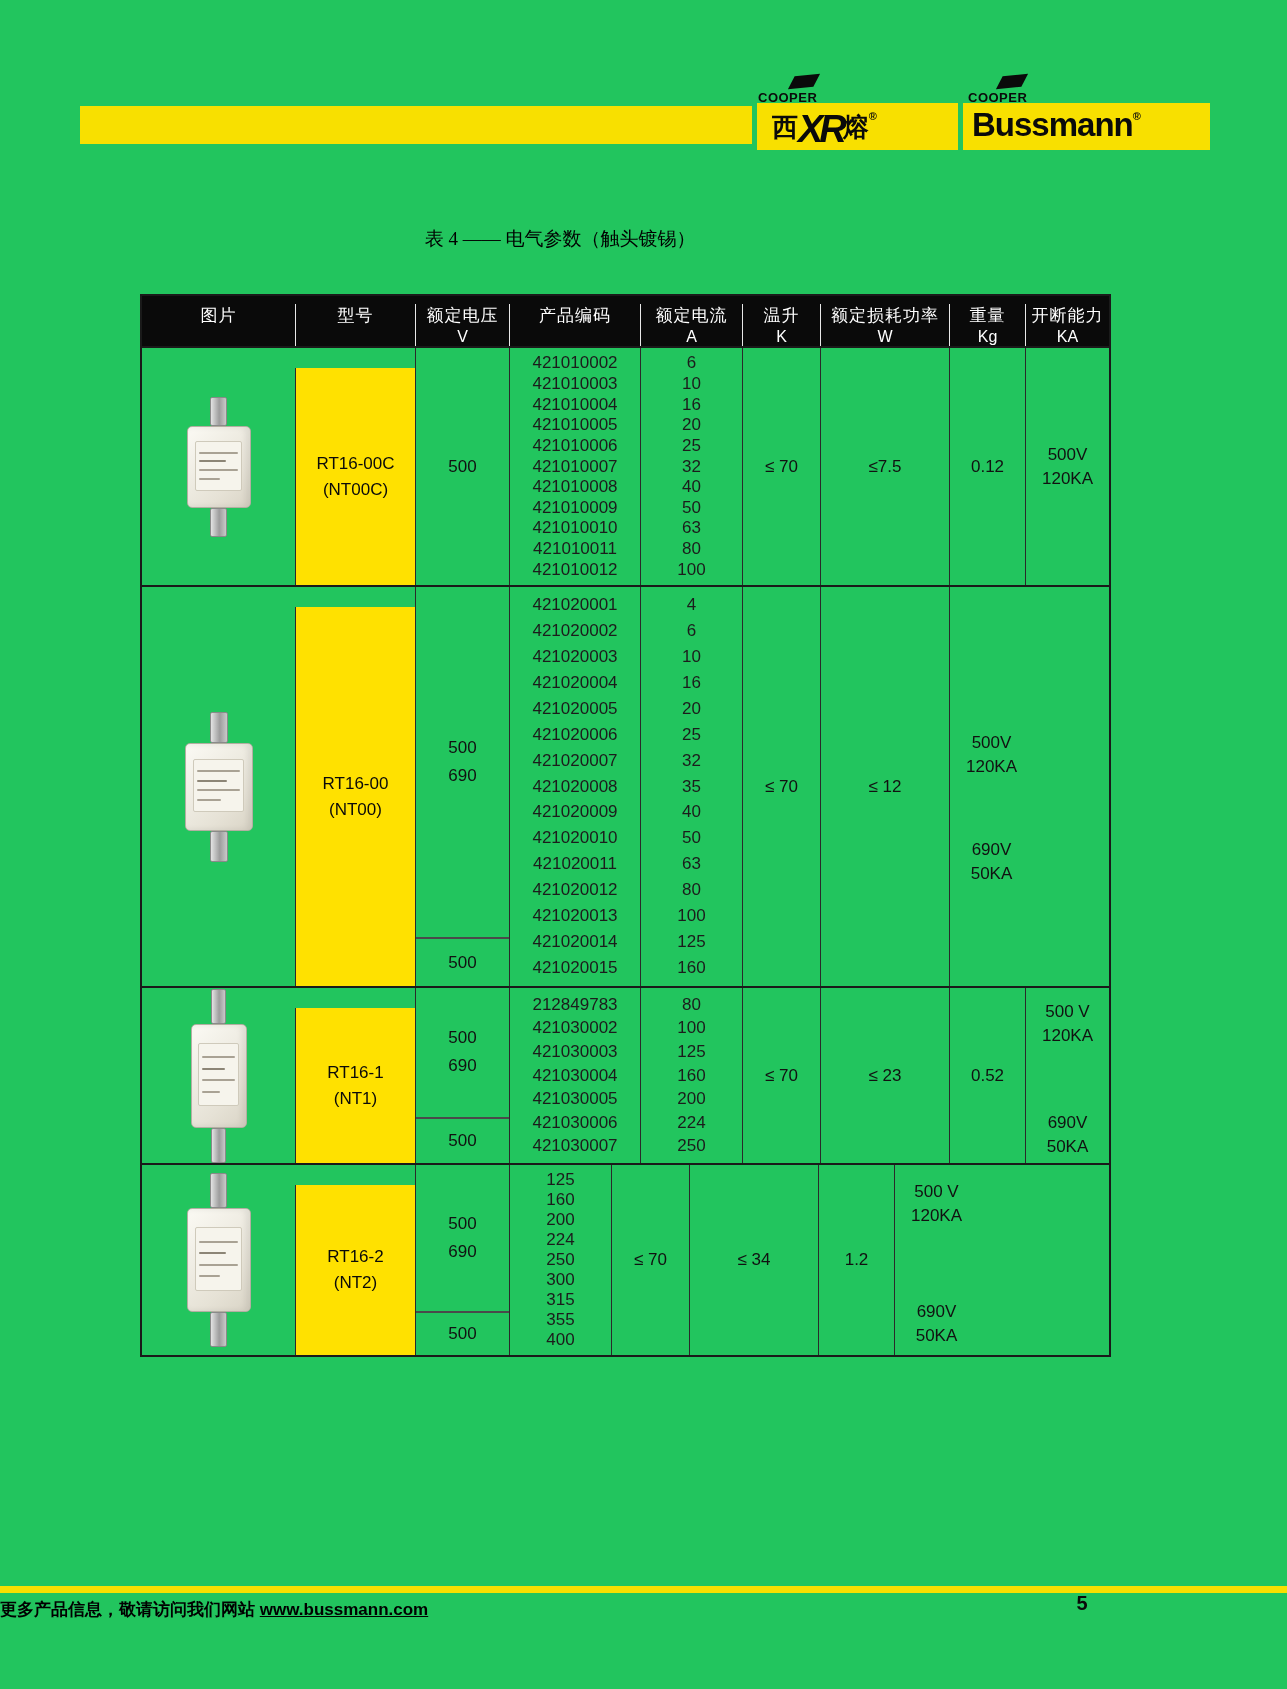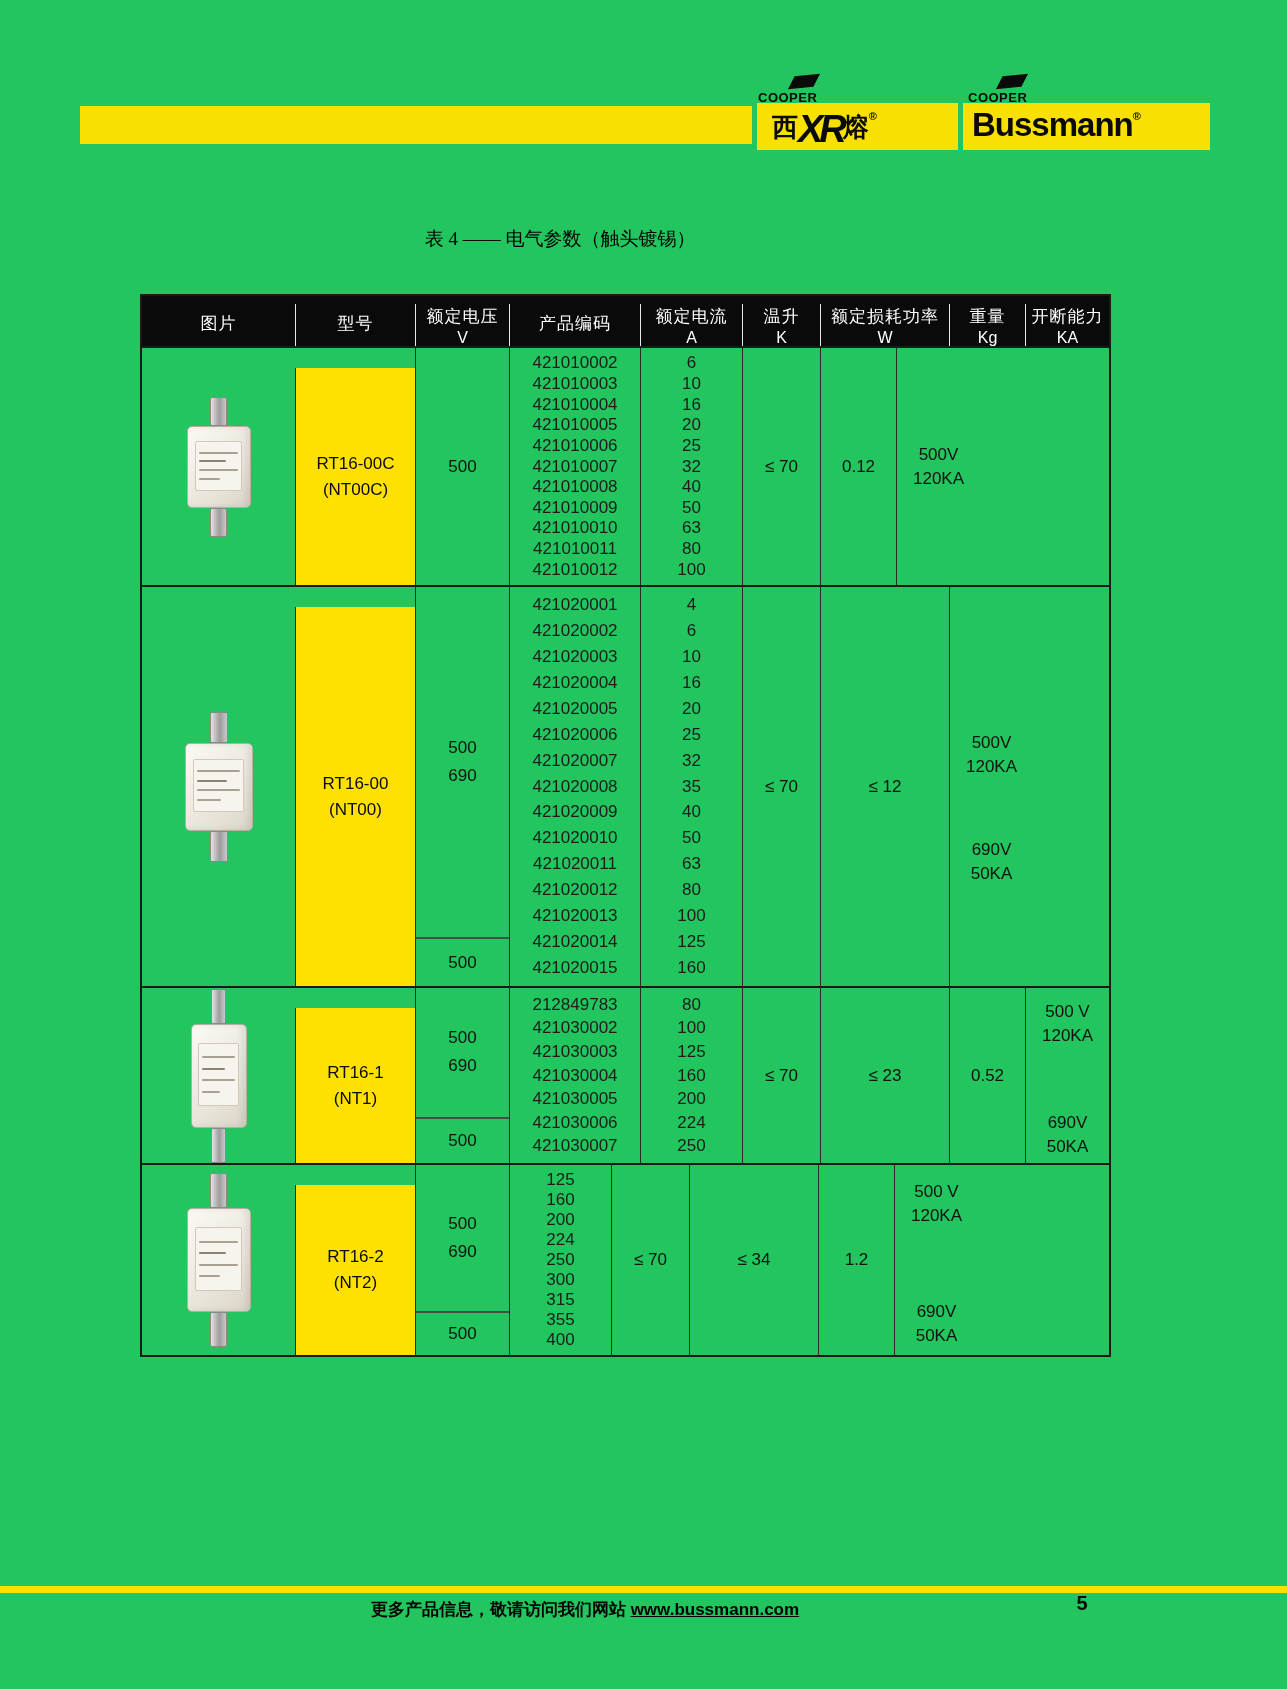--- a/index.html
+++ b/index.html
@@ -25,21 +25,21 @@
             letter-spacing:-1px;white-space:nowrap;}
   .buss-reg{font-size:11px;vertical-align:16px;font-weight:700;}
 
   
   .title{position:absolute;left:0;top:226px;width:1120px;text-align:center;
          font-family:"Liberation Serif", serif;font-size:19px;color:#000;}
 
   
   .tbl{position:absolute;left:140px;top:294px;width:967px;border:2px solid #1a1a1a;box-sizing:content-box;}
   .thead{display:flex;height:50px;background:#0a0a0a;color:#fff;}
-  .th{box-sizing:border-box;display:flex;flex-direction:column;justify-content:center;align-items:center;
+  .th{box-sizing:border-box;display:flex;flex-direction:column;align-items:center;
       gap:1px;border-left:1px solid #e8e8e8;margin-top:8px;}
   .th:first-child{border-left:none;}
   .th .zh{font-family:"Liberation Serif", serif;font-size:17px;letter-spacing:1px;white-space:nowrap;}
   .th .un{font-size:16px;font-family:"Liberation Sans", sans-serif;min-height:2px;line-height:17px;}
 
   .row{display:flex;border-top:2px solid #1a1a1a;}
   .r1{height:237px;} .r2{height:399px;} .r3{height:175px;} .r4{height:190px;}
   .c{box-sizing:border-box;border-left:1px solid #2a2a2a;}
   .c:first-child{border-left:none;}
   .w0{width:153px;} .w1{width:120px;} .w2{width:94px;} .w3{width:131px;} .w4{width:102px;}
@@ -71,21 +71,21 @@
   .flabel i{display:block;height:2px;background:#a9a294;border-radius:1px;}
   .flabel i:nth-child(2){background:#8c8576;width:70%;}
   .flabel i:nth-child(4){width:55%;}
   .f1 .blade{width:15px;height:27px;} .f1 .fbody{width:62px;height:80px;}
   .f2 .blade{width:16px;height:29px;} .f2 .fbody{width:66px;height:86px;}
   .f3 .blade{width:13px;height:33px;} .f3 .fbody{width:54px;height:102px;}
   .f4 .blade{width:15px;height:33px;} .f4 .fbody{width:62px;height:102px;}
 
   
   .fline{position:absolute;left:0;top:1586px;width:1287px;height:7px;background:#F8E000;}
-  .ftext{position:absolute;left:0;top:1598px;width:1170px;text-align:center;font-size:17px;color:#000;}
+  .ftext{position:absolute;left:0;top:1598px;width:1170px;font-size:17px;color:#000;}
   .ftext .cn{font-family:"Liberation Serif", serif;font-weight:700;}
   .ftext a{color:#000;font-weight:700;text-decoration:underline;font-family:"Liberation Sans", sans-serif;}
   .pnum{position:absolute;left:1062px;top:1592px;width:40px;text-align:center;
         font-size:20px;font-weight:700;color:#0a0a0a;}
 </style>
 </head>
 <body>
 
 <div class="page">
 
@@ -186,20 +186,21 @@
           <div class="line">20</div>
           <div class="line">25</div>
           <div class="line">32</div>
           <div class="line">40</div>
           <div class="line">50</div>
           <div class="line">63</div>
           <div class="line">80</div>
           <div class="line">100</div>
         </div>
       <div class="c w5 ccen">≤ 70</div>
+      <div class="c w6 ccen">≤7.5</div>
       <div class="c w7 ccen">0.12</div>
       <div class="c w8 ck">
         <div class="ka ka-top">
             <div>500V</div>
             <div>120KA</div>
           </div>
       </div>
     </div>
 
     <div class="row r2">

